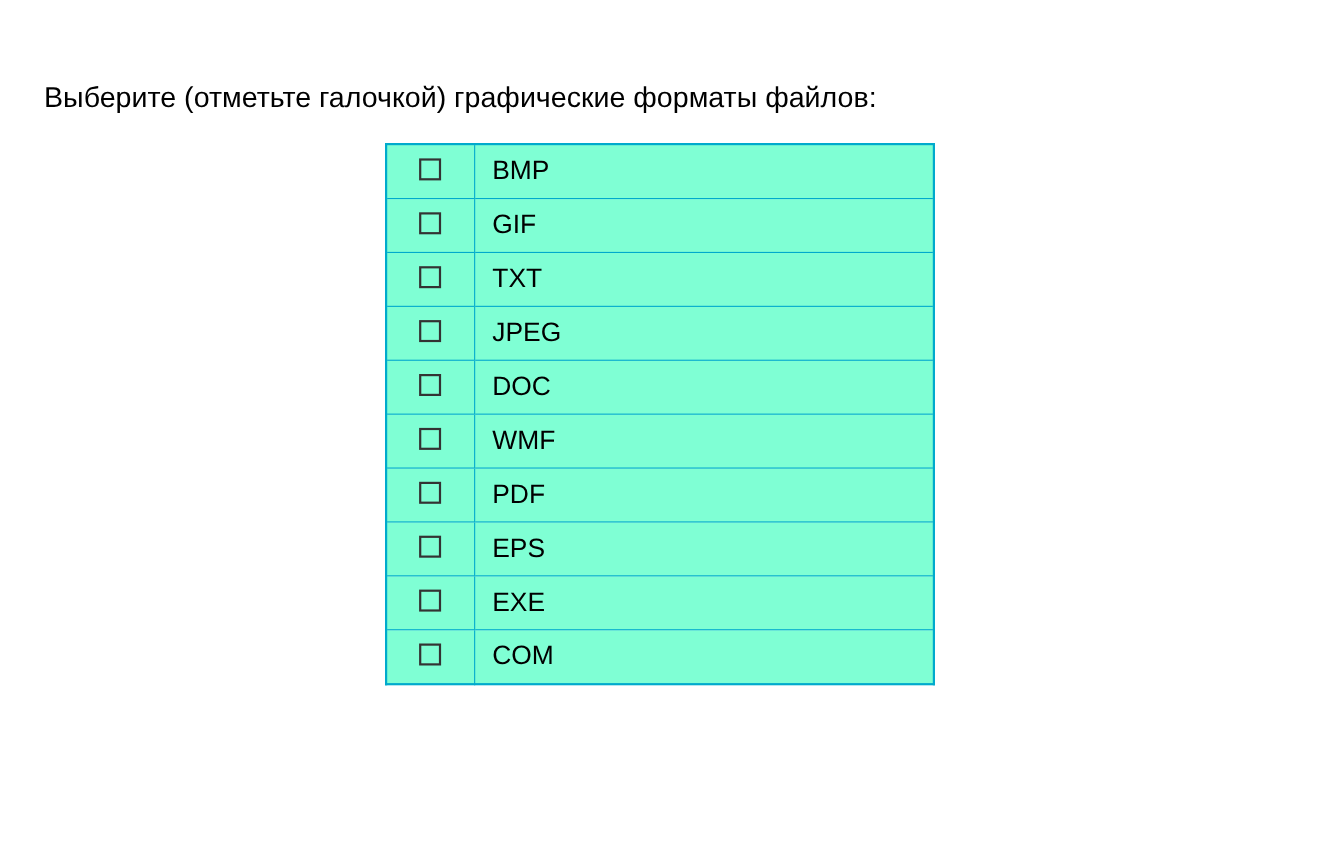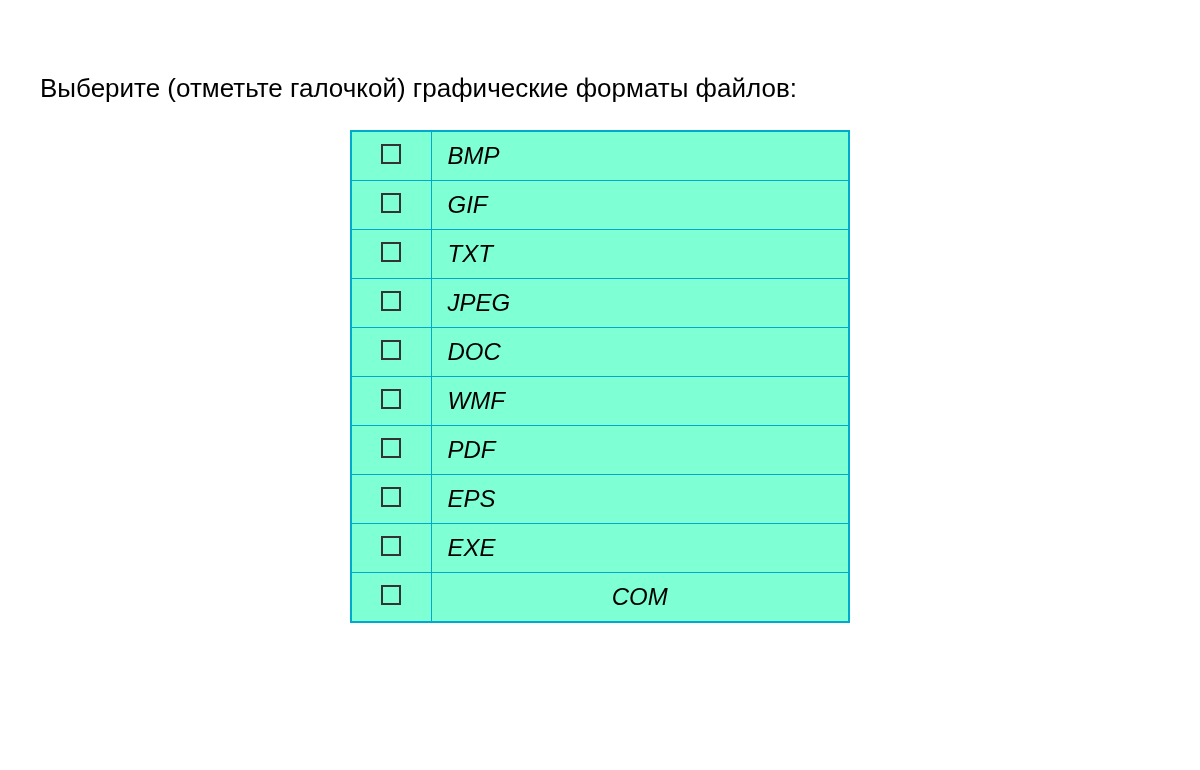--- a/index.html
+++ b/index.html
@@ -25,36 +25,34 @@
       margin-bottom: 24px;
       line-height: 1.4;
       max-width: 1100px;
       margin-top: 40px;
     }
 
     .table-wrapper {
       display: flex;
       justify-content: center;
       width: 100%;
-      font-style: italic;
     }
 
     .checklist-table {
       border-collapse: collapse;
       border: 2px solid #00aacc;
       width: 500px;
     }
 
     .checklist-table tr {
       border-bottom: 1px solid #00aacc;
     }
 
     .checklist-table tr:last-child {
       border-bottom: none;
-      text-align: center;
     }
 
     .checkbox-cell {
       background-color: #7fffd4;
       width: 80px;
       text-align: center;
       padding: 10px 8px;
       border-right: 1px solid #00aacc;
     }
 

